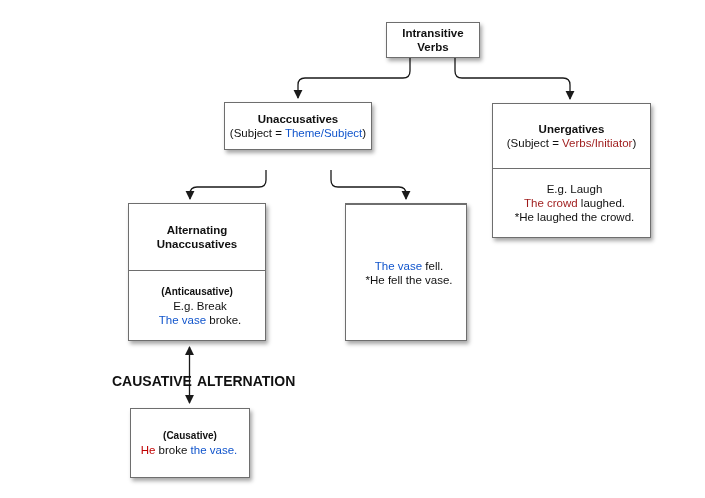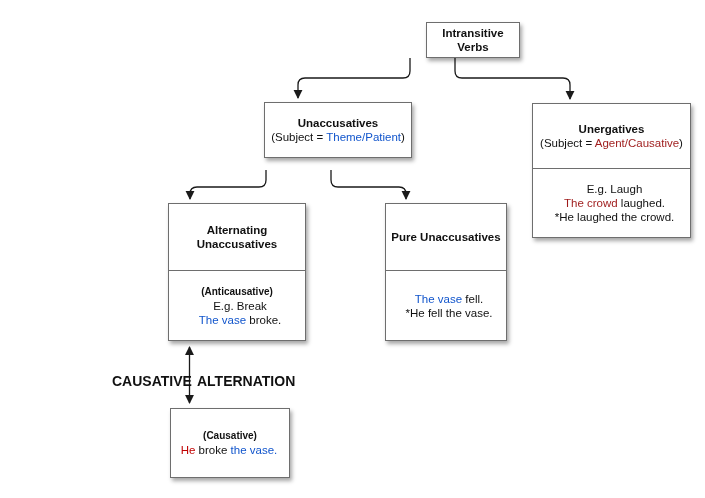--- a/index.html
+++ b/index.html
@@ -3,35 +3,35 @@
 <meta charset="utf-8">
 <style>
   html,body{margin:0;padding:0;background:#ffffff;}
   .canvas{
     position:relative;width:705px;height:498px;background:#ffffff;overflow:hidden;
     font-family:"Liberation Sans","DejaVu Sans",sans-serif;color:#111;
   }
   .node{
     position:absolute;background:#fff;border:1px solid #6e6e6e;
     box-shadow:2px 3px 4px rgba(0,0,0,0.35);
-    display:flex;flex-direction:column;box-sizing:border-box;margin-left:40px;
+    display:flex;flex-direction:column;box-sizing:border-box;
   }
   .sect{display:flex;flex-direction:column;justify-content:center;box-sizing:border-box;}
   .sect.split{border-top:1px solid #6e6e6e;}
   .title{font-weight:bold;font-size:11.5px;line-height:14px;text-align:center;}
   .subtitle{font-size:11.5px;line-height:14px;text-align:center;}
   .sublabel{font-weight:bold;font-size:10px;line-height:14px;text-align:center;}
   .ex{font-size:11.5px;line-height:14px;text-align:center;padding-left:8px;padding-right:2px;white-space:nowrap;}
   .ex.center{text-align:center;padding-left:0;}
   .edge-label{position:absolute;font-weight:bold;font-size:14px;line-height:14px;color:#111;}
   svg.wires{position:absolute;left:0;top:0;pointer-events:none;}
 
   
   #n-root{left:386px;top:22px;width:94px;height:36px;justify-content:center;}
-  #n-unacc{left:224px;top:102px;width:148px;height:56px;}
+  #n-unacc{left:224px;top:102px;width:148px;height:48px;}
   #n-unerg{left:492px;top:103px;width:159px;height:135px;}
   #n-alt{left:128px;top:203px;width:138px;height:138px;}
   #n-pure{left:345px;top:203px;width:122px;height:138px;}
   #n-caus{left:130px;top:408px;width:120px;height:70px;justify-content:center;}
   #n-unacc .sect{height:100%;}
   #n-unerg .hdr{height:64px;}  #n-unerg .bdy{flex:1;}
   #n-alt .hdr{height:66px;}    #n-alt .bdy{flex:1;}
   #n-pure .hdr{height:66px;}   #n-pure .bdy{flex:1;}
   #lbl-causative{left:112px;top:374px;width:72px;text-align:right;}
   #lbl-alternation{left:197px;top:374px;}
@@ -54,51 +54,48 @@
     <path d="M189.5,347 V403" fill="none" stroke="#1a1a1a" stroke-width="1.3" marker-start="url(#arr)" marker-end="url(#arr)"></path>
   </svg>
 
   <div class="node" id="n-root">
     <div class="title">Intransitive Verbs</div>
   </div>
 
   <div class="node" id="n-unacc">
     <div class="sect">
       <div class="title">Unaccusatives</div>
-      <div class="subtitle"><span>(Subject = </span><span style="color: rgb(17, 85, 204);">Theme/Patient</span><span>)</span></div>
+      <div class="subtitle"><span>(Subject = </span><span style="color: rgb(17, 85, 204);">Theme/Subject</span><span>)</span></div>
     </div>
   </div>
 
   <div class="node" id="n-unerg">
     <div class="sect hdr">
       <div class="title">Unergatives</div>
-      <div class="subtitle"><span>(Subject = </span><span style="color: rgb(158, 26, 26);">Agent/Causative</span><span>)</span></div>
+      <div class="subtitle"><span>(Subject = </span><span style="color: rgb(158, 26, 26);">Verbs/Initiator</span><span>)</span></div>
     </div>
     <div class="sect bdy split">
       <div class="ex"><span>E.g. Laugh</span></div>
       <div class="ex"><span style="color: rgb(158, 26, 26);">The crowd</span><span> laughed.</span></div>
       <div class="ex"><span>*He laughed the crowd.</span></div>
     </div>
   </div>
 
   <div class="node" id="n-alt">
     <div class="sect hdr">
       <div class="title">Alternating Unaccusatives</div>
     </div>
     <div class="sect bdy split">
       <div class="sublabel">(Anticausative)</div>
       <div class="ex"><span>E.g. Break</span></div>
       <div class="ex"><span style="color: rgb(17, 85, 204);">The vase</span><span> broke.</span></div>
     </div>
   </div>
 
   <div class="node" id="n-pure">
-    <div class="sect hdr">
-      <div class="title">Pure Unaccusatives</div>
-    </div>
     <div class="sect bdy split">
       <div class="ex"><span style="color: rgb(17, 85, 204);">The vase</span><span> fell.</span></div>
       <div class="ex"><span>*He fell the vase.</span></div>
     </div>
   </div>
 
   <div class="node" id="n-caus">
     <div class="sublabel">(Causative)</div>
     <div class="ex center"><span style="color: rgb(192, 0, 0);">He</span><span> broke </span><span style="color: rgb(17, 85, 204);">the vase.</span></div>
   </div>

